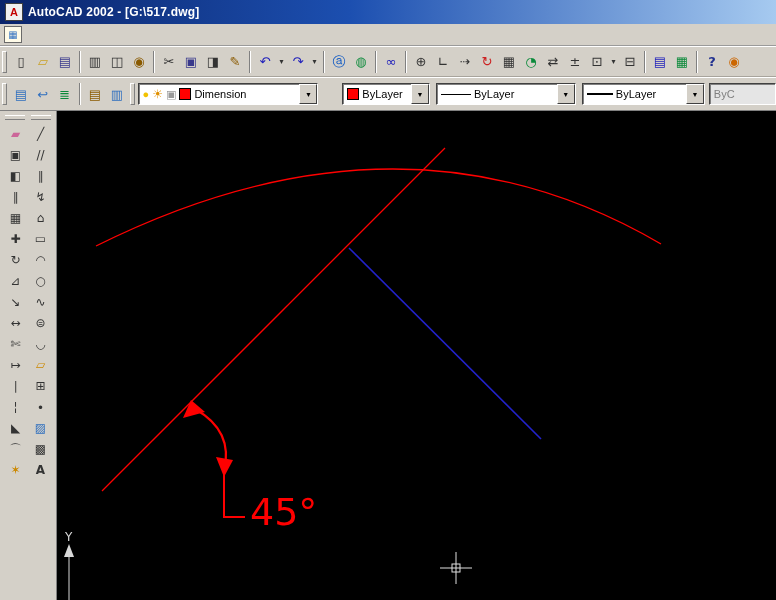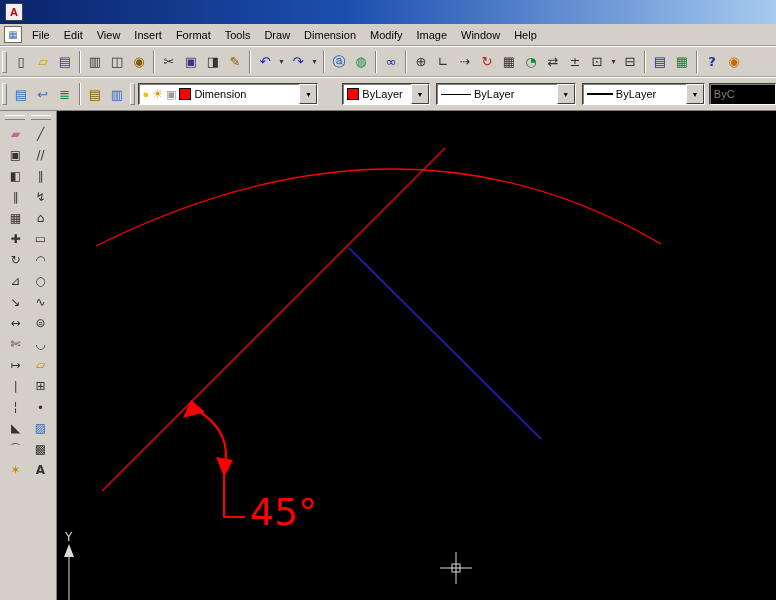--- a/index.html
+++ b/index.html
@@ -59,21 +59,21 @@
     width:16px;background:#d4d0c8;border:1px solid;border-color:#fff #404040 #404040 #fff;
     display:flex;align-items:center;justify-content:center;font-size:7px;color:#000;
   }
   .swatch{width:10px;height:10px;border:1px solid #000;flex:none;}
   .mini{font-size:11px;line-height:1;flex:none;}
   .bulb{color:#f2c200;}
   .sun{color:#e09000;font-size:12px;}
   .lock{color:#9a9a9a;}
   .lt-sample{width:30px;height:1px;background:#000;flex:none;}
   .lw-sample{width:26px;height:2px;background:#000;flex:none;}
-  .combo.disabled{background:#000000;}
+  .combo.disabled{background:#e5e5e5;}
   .combo.disabled .combo-body{color:#808080;}
   .layer-combo{width:192px;}
   .color-combo{width:92px;margin-left:24px;}
   .linetype-combo{width:148px;margin-left:6px;}
   .lineweight-combo{width:130px;margin-left:6px;}
   .plot-combo{width:70px;margin-left:4px;}
   
   .main{display:flex;height:494px;}
   .left-toolbar{
     width:56px;flex:none;background:#d4d0c8;display:flex;flex-direction:column;align-items:center;
@@ -86,50 +86,25 @@
   .vcol .tb-btn{width:25px;height:21px;}
   .vcol .glyph{font-size:12px;}
   .canvas{flex:1;background:#000;position:relative;cursor:crosshair;}
   .canvas svg{display:block;width:720px;height:494px;}
 </style>
 </head>
 <body>
 
 <div class="titlebar" data-name="titlebar">
   <span class="app-icon" data-name="app-icon">A</span>
+  <span class="title-text" data-name="window-title">AutoCAD 2002 - [G:\517.dwg]</span>
 </div>
 
 <div class="menubar" data-name="menubar">
   <span class="doc-icon" data-name="drawing-control-icon">▦</span>
-  <div class="menus" data-name="menu-list">
-
-      <span class="menu-item" data-name="menu-file">File</span>
-
-      <span class="menu-item" data-name="menu-edit">Edit</span>
-
-      <span class="menu-item" data-name="menu-view">View</span>
-
-      <span class="menu-item" data-name="menu-insert">Insert</span>
-
-      <span class="menu-item" data-name="menu-format">Format</span>
-
-      <span class="menu-item" data-name="menu-tools">Tools</span>
-
-      <span class="menu-item" data-name="menu-draw">Draw</span>
-
-      <span class="menu-item" data-name="menu-dimension">Dimension</span>
-
-      <span class="menu-item" data-name="menu-modify">Modify</span>
-
-      <span class="menu-item" data-name="menu-image">Image</span>
-
-      <span class="menu-item" data-name="menu-window">Window</span>
-
-      <span class="menu-item" data-name="menu-help">Help</span>
-    </div>
 </div>
 
 <div class="toolbar tb1" data-name="standard-toolbar">
   <span class="grip" data-name="toolbar-grip"></span>
   <div class="tb-icons" data-name="standard-toolbar-icons">
 
       <button class="tb-btn" data-name="new">
         <span class="glyph">▯</span>
       </button>
 

